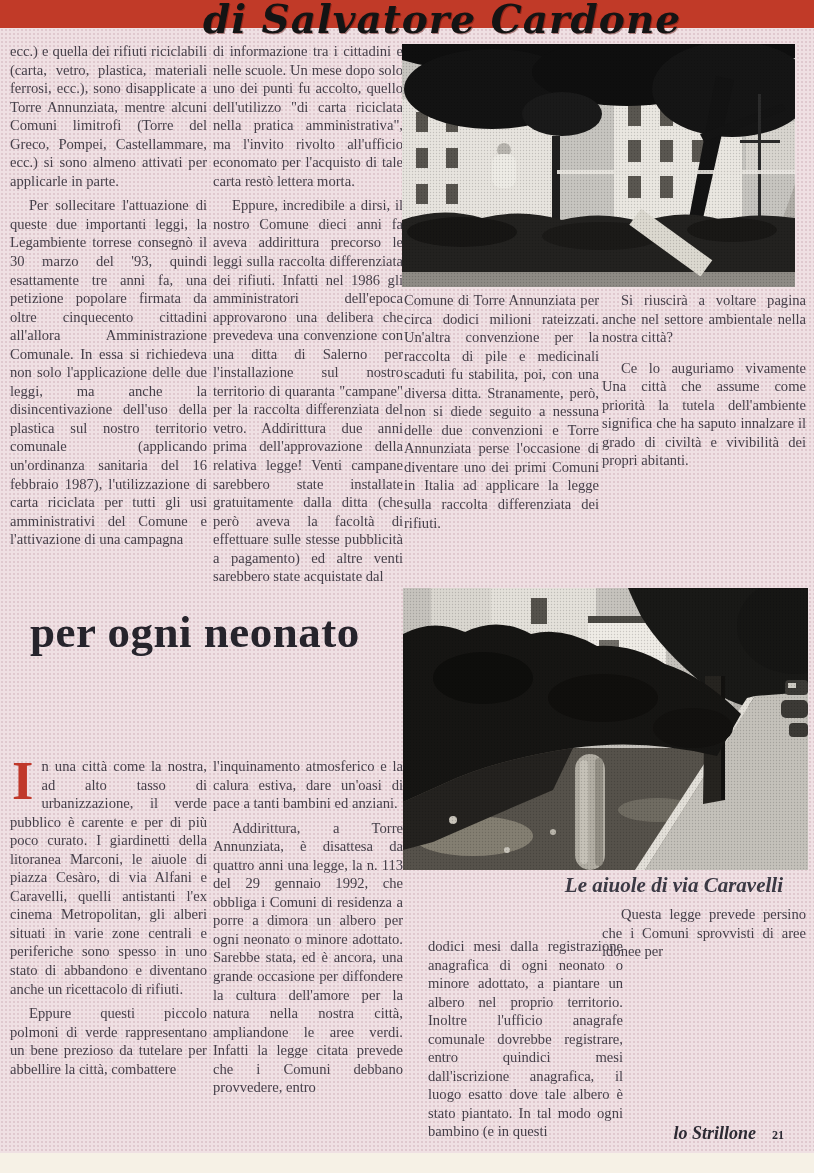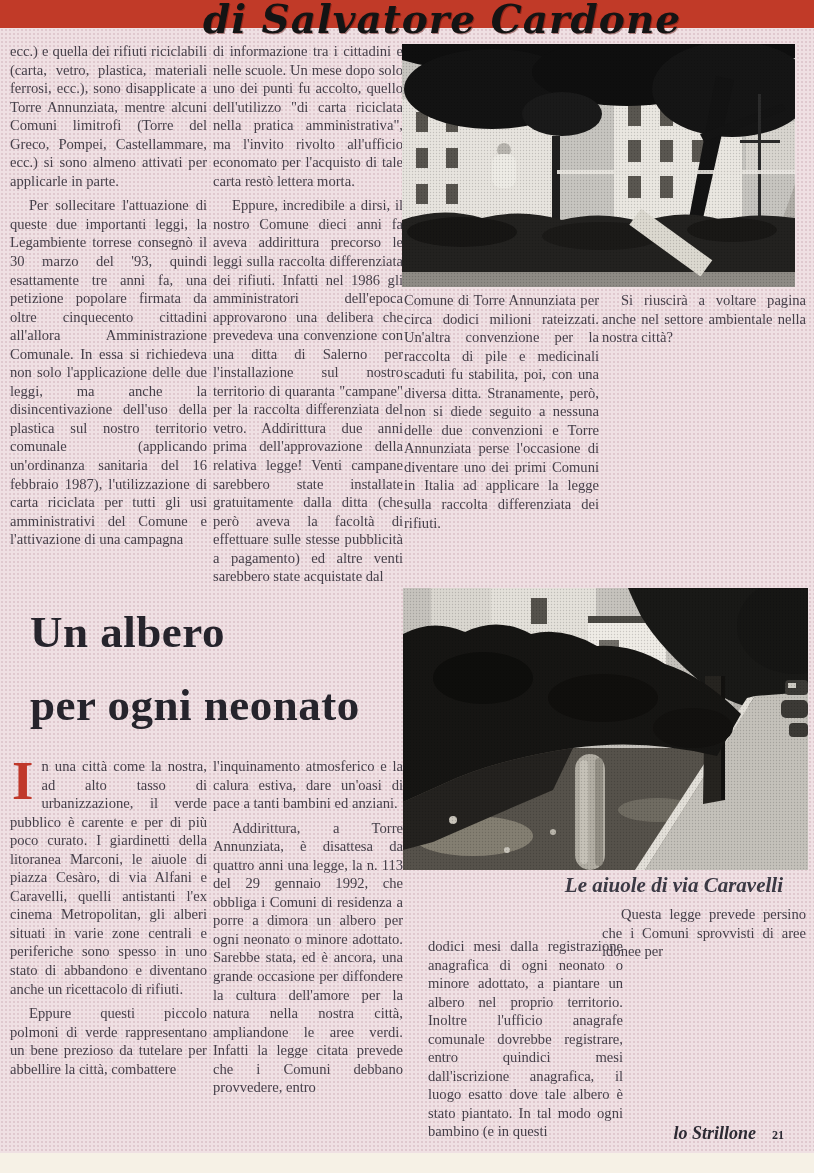--- a/index.html
+++ b/index.html
@@ -113,24 +113,24 @@
       <rect width="393" height="243" fill="url(#ht1)"></rect>
     </svg>
   </div>
 
   <div class="col" style="left:404px;top:291px;width:195px;height:300px;">
     <p>Comune di Torre Annunziata per circa dodici milioni rateizzati. Un'altra convenzione per la raccolta di pile e medicinali scaduti fu stabilita, poi, con una diversa ditta. Stranamente, però, non si diede seguito a nessuna delle due convenzioni e Torre Annunziata perse l'occasione di diventare uno dei primi Comuni in Italia ad applicare la legge sulla raccolta differenziata dei rifiuti.</p>
   </div>
 
   <div class="col" style="left:602px;top:291px;width:204px;height:300px;">
     <p class="ind" style="margin-bottom:12px">Si riuscirà a voltare pagina anche nel settore ambientale nella nostra città?</p>
+    <p class="ind">Ce lo auguriamo vivamente Una città che assume come priorità la tutela dell'ambiente significa che ha saputo innalzare il grado di civiltà e vivibilità dei propri abitanti.</p>
   </div>
 
   <div class="headline">
-    <div>Un albero</div>
     <div>per ogni neonato</div>
   </div>
 
   <div class="photo" style="left:403px;top:588px;width:405px;height:282px;">
     <svg width="405" height="282" viewBox="0 0 405 282" xmlns="http://www.w3.org/2000/svg">
       <defs>
         <pattern id="ht2" width="3" height="3" patternUnits="userSpaceOnUse">
           <circle cx="1.5" cy="1.5" r="0.7" fill="#000" opacity="0.16"></circle>
         </pattern>
       </defs>

